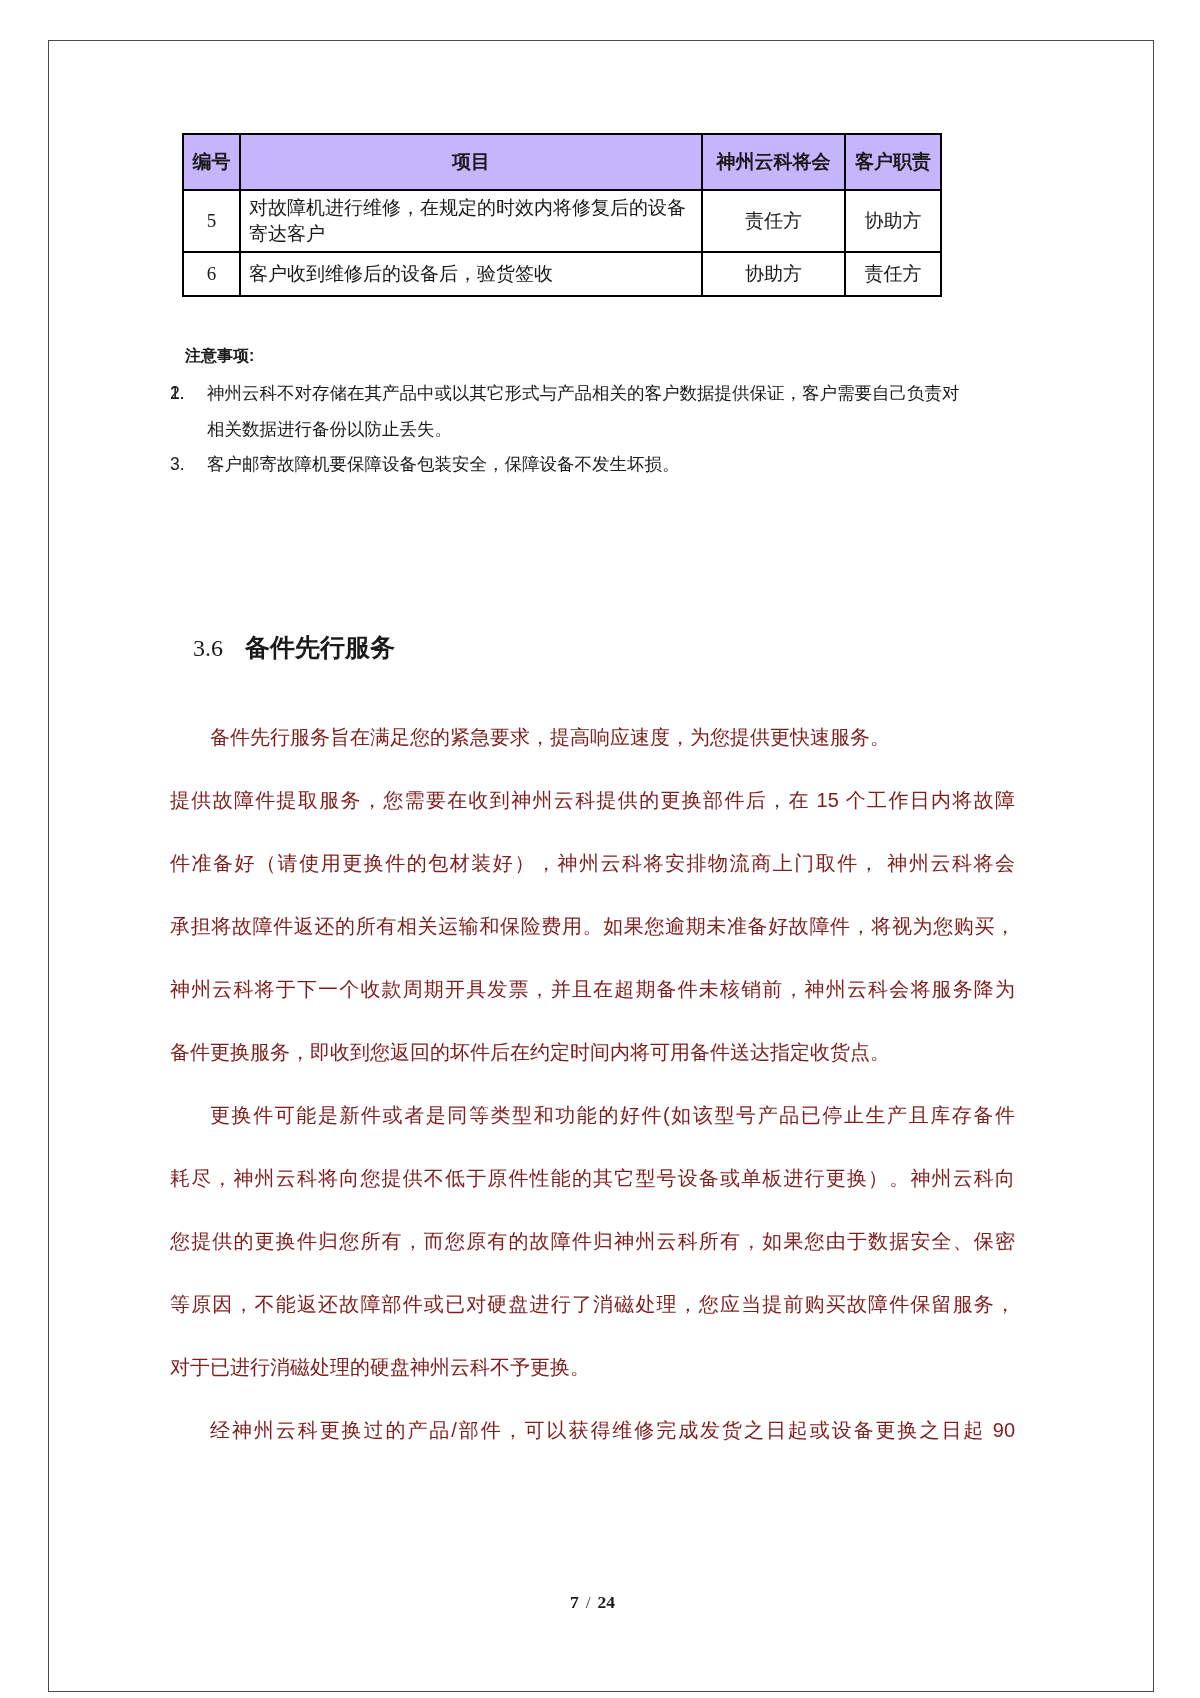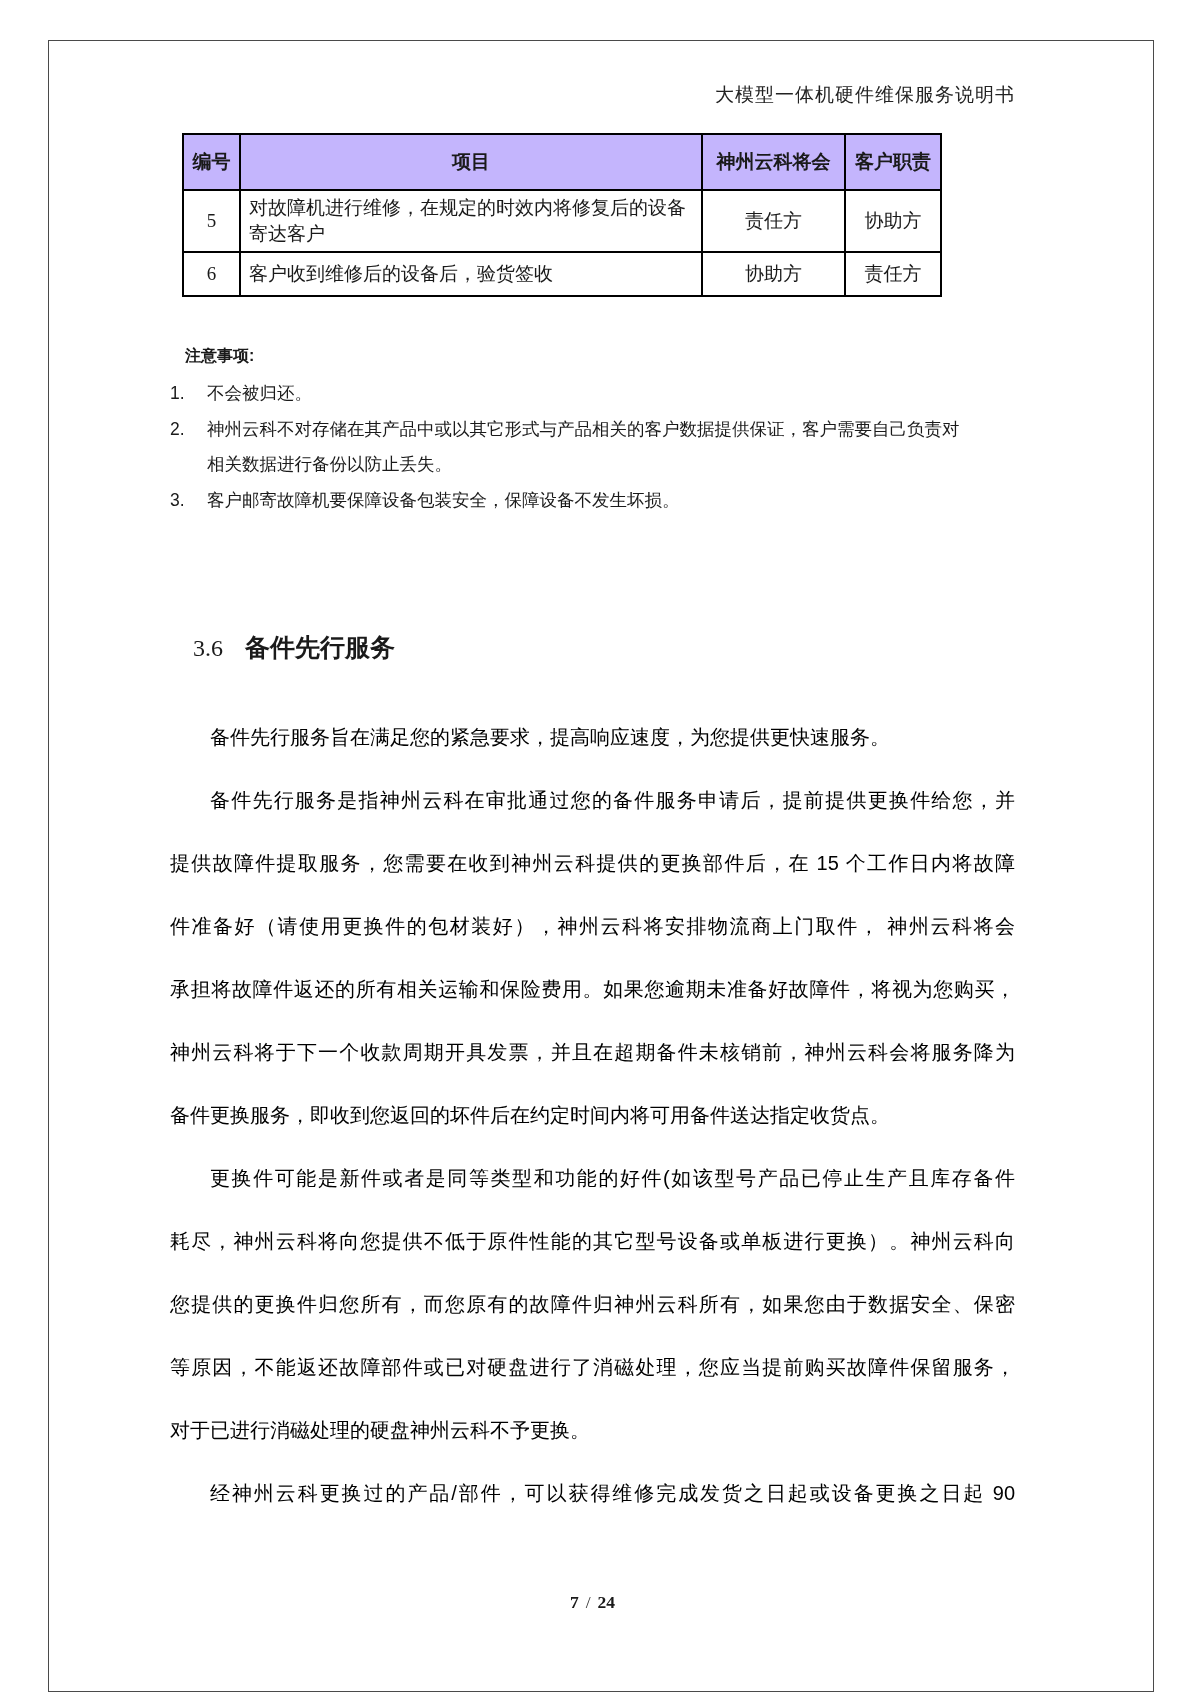--- a/index.html
+++ b/index.html
@@ -71,42 +71,41 @@
   }
   .section-title{
     font-family:"Liberation Sans","DejaVu Sans",sans-serif;
     font-weight:bold;font-size:25px;margin-left:8px;
   }
   
   .body-text{
     position:absolute;left:170px;top:706px;width:845px;
     font-family:"Liberation Sans","DejaVu Sans",sans-serif;
     font-size:20px;line-height:63px;
-    color:#000000;
+    color:#7f1d1d;
   }
   .bline{height:63px;white-space:nowrap;}
   .bline.fill{white-space:normal;text-align:justify;text-align-last:justify;}
   .bline.indent{padding-left:40px;}
   
   .footer{
     position:absolute;left:170px;top:1584px;width:845px;
     text-align:center;font-size:17.5px;
     font-family:"Liberation Serif","DejaVu Serif",serif;
     margin-top:8px;
   }
   .footer .num{font-weight:bold;}
   .footer .sep{margin:0 7px;font-weight:normal;color:#333;}
 </style>
 </head>
 <body>
 
 <div class="page">
   <div class="page-border"></div>
 
-  <div class="header-title">大模型一体机硬件维保服务说明书</div>
 
   <table class="resp">
     <colgroup>
         <col class="c-no">
         <col class="c-item">
         <col class="c-yk">
         <col class="c-cust">
       </colgroup>
     <tbody>
         <tr>
@@ -128,41 +127,39 @@
       <td class="cell-role">责任方</td>
     </tr>
   </tbody>
     </table>
 
   <div class="notes-title">注意事项:</div>
 
   <div class="notes">
     <div class="note-item">
       <span class="note-num">1.</span>
-      <div class="note-line">不会被归还。</div>
     </div>
     <div class="note-item">
       <span class="note-num">2.</span>
       <div class="note-line">神州云科不对存储在其产品中或以其它形式与产品相关的客户数据提供保证，客户需要自己负责对</div>
       <div class="note-line">相关数据进行备份以防止丢失。</div>
     </div>
     <div class="note-item">
       <span class="note-num">3.</span>
       <div class="note-line">客户邮寄故障机要保障设备包装安全，保障设备不发生坏损。</div>
     </div>
   </div>
 
   <div class="section-heading">
     <span class="section-number">3.6</span><span class="section-title">备件先行服务</span>
   </div>
 
   <div class="body-text">
     <div class="bline indent">备件先行服务旨在满足您的紧急要求，提高响应速度，为您提供更快速服务。</div>
 
-    <div class="bline indent fill">备件先行服务是指神州云科在审批通过您的备件服务申请后，提前提供更换件给您，并</div>
     <div class="bline fill">提供故障件提取服务，您需要在收到神州云科提供的更换部件后，在 15 个工作日内将故障</div>
     <div class="bline fill">件准备好（请使用更换件的包材装好），神州云科将安排物流商上门取件， 神州云科将会</div>
     <div class="bline fill">承担将故障件返还的所有相关运输和保险费用。如果您逾期未准备好故障件，将视为您购买，</div>
     <div class="bline fill">神州云科将于下一个收款周期开具发票，并且在超期备件未核销前，神州云科会将服务降为</div>
     <div class="bline">备件更换服务，即收到您返回的坏件后在约定时间内将可用备件送达指定收货点。</div>
 
     <div class="bline indent fill">更换件可能是新件或者是同等类型和功能的好件(如该型号产品已停止生产且库存备件</div>
     <div class="bline fill">耗尽，神州云科将向您提供不低于原件性能的其它型号设备或单板进行更换）。神州云科向</div>
     <div class="bline fill">您提供的更换件归您所有，而您原有的故障件归神州云科所有，如果您由于数据安全、保密</div>
     <div class="bline fill">等原因，不能返还故障部件或已对硬盘进行了消磁处理，您应当提前购买故障件保留服务，</div>

